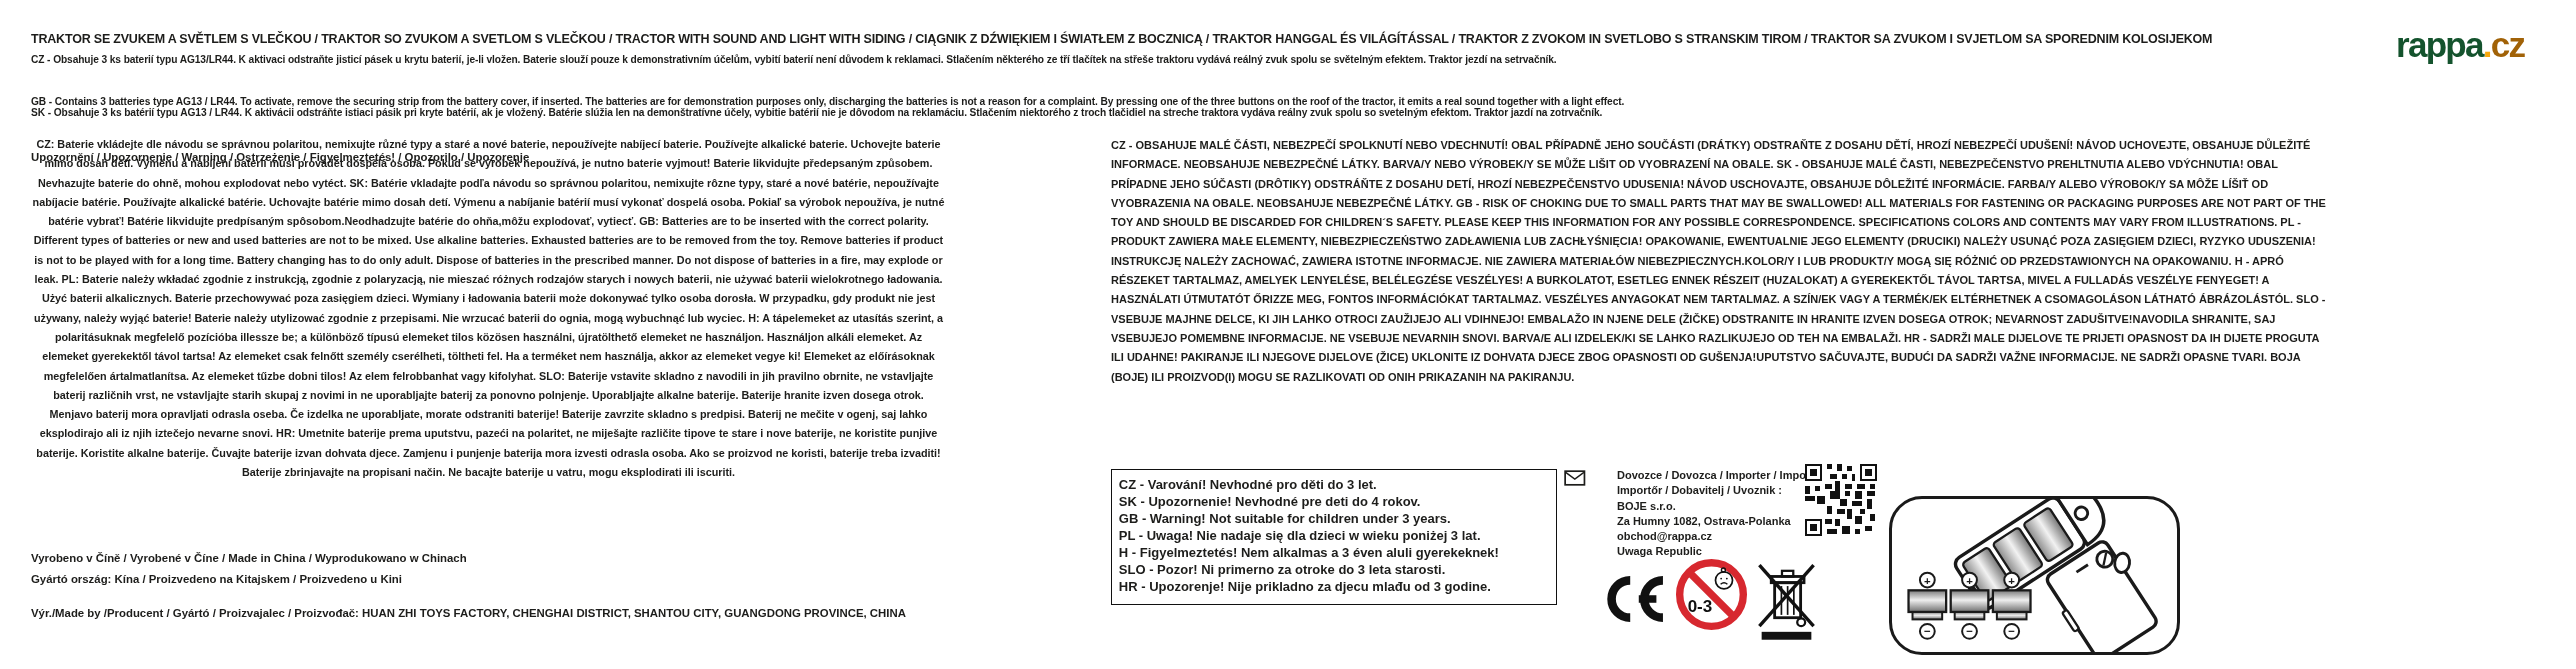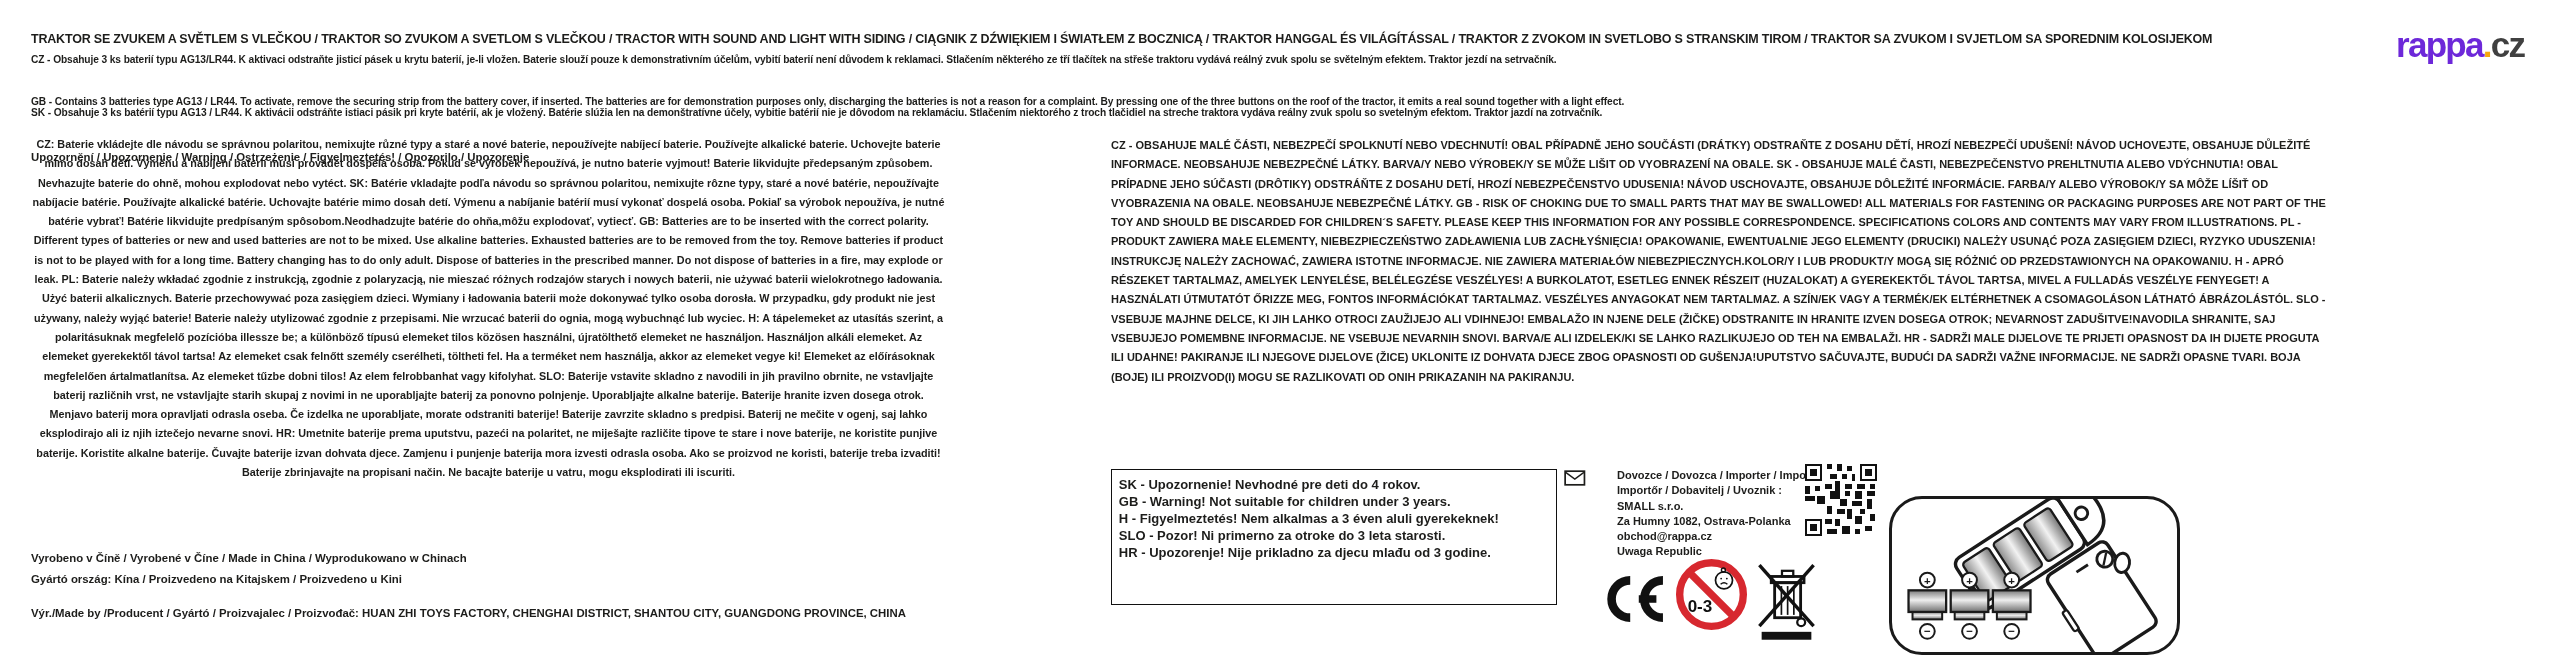--- a/index.html
+++ b/index.html
@@ -79,54 +79,56 @@
     background:#ffffff;
   }
   .battery-panel svg{display:block;width:100%;height:100%;}
 </style>
 </head>
 <body>
 
 <div class="abs product-title nowrap">TRAKTOR SE ZVUKEM A SVĚTLEM S VLEČKOU / TRAKTOR SO ZVUKOM A SVETLOM S VLEČKOU / TRACTOR WITH SOUND AND LIGHT WITH SIDING / CIĄGNIK Z DŹWIĘKIEM I ŚWIATŁEM Z BOCZNICĄ / TRAKTOR HANGGAL ÉS VILÁGÍTÁSSAL / TRAKTOR Z ZVOKOM IN SVETLOBO S STRANSKIM TIROM / TRAKTOR SA ZVUKOM I SVJETLOM SA SPOREDNIM KOLOSIJEKOM</div>
 
 <div class="abs brand-logo">
-  <span style="color:#6d28d9;">rappa</span><span style="color:#f6a70c;">.</span><span style="color:#404040;">cz</span>
+  <span style="color:#14532d;">rappa</span><span style="color:#f6a70c;">.</span><span style="color:#a16207;">cz</span>
 </div>
 
 <div id="info-cz" class="abs info-line nowrap">CZ - Obsahuje 3 ks baterií typu AG13/LR44. K aktivaci odstraňte jisticí pásek u krytu baterií, je-li vložen. Baterie slouží pouze k demonstrativním účelům, vybití baterií není důvodem k reklamaci. Stlačením některého ze tří tlačítek na střeše traktoru vydává reálný zvuk spolu se světelným efektem. Traktor jezdí na setrvačník.</div>
 <div id="info-sk" class="abs info-line nowrap">SK - Obsahuje 3 ks batérií typu AG13 / LR44. K aktivácii odstráňte istiaci pásik pri kryte batérií, ak je vložený. Batérie slúžia len na demonštratívne účely, vybitie batérií nie je dôvodom na reklamáciu. Stlačením niektorého z troch tlačidiel na streche traktora vydáva reálny zvuk spolu so svetelným efektom. Traktor jazdí na zotrvačník.</div>
 <div id="info-gb" class="abs info-line nowrap">GB - Contains 3 batteries type AG13 / LR44. To activate, remove the securing strip from the battery cover, if inserted. The batteries are for demonstration purposes only, discharging the batteries is not a reason for a complaint. By pressing one of the three buttons on the roof of the tractor, it emits a real sound together with a light effect.</div>
 
 <div class="abs warnings-heading">Upozornění / Upozornenie / Warning / Ostrzeżenie / Figyelmeztetés! / Opozorilo / Upozorenje</div>
 <div class="abs left-body">CZ: Baterie vkládejte dle návodu se správnou polaritou, nemixujte různé typy a staré a nové baterie, nepoužívejte nabíjecí baterie. Používejte alkalické baterie. Uchovejte baterie mimo dosah dětí. Výměnu a nabíjení baterií musí provádět dospělá osoba. Pokud se výrobek nepoužívá, je nutno baterie vyjmout! Baterie likvidujte předepsaným způsobem. Nevhazujte baterie do ohně, mohou explodovat nebo vytéct. SK: Batérie vkladajte podľa návodu so správnou polaritou, nemixujte rôzne typy, staré a nové batérie, nepoužívajte nabíjacie batérie. Používajte alkalické batérie. Uchovajte batérie mimo dosah detí. Výmenu a nabíjanie batérií musí vykonať dospelá osoba. Pokiaľ sa výrobok nepoužíva, je nutné batérie vybrať! Batérie likvidujte predpísaným spôsobom.Neodhadzujte batérie do ohňa,môžu explodovať, vytiecť. GB: Batteries are to be inserted with the correct polarity. Different types of batteries or new and used batteries are not to be mixed. Use alkaline batteries.  Exhausted batteries are to be removed from the toy. Remove batteries if product is not to be played with for a long time. Battery changing has to do only adult. Dispose of batteries in the prescribed manner. Do not dispose of batteries in a fire, may explode or leak.  PL: Baterie należy wkładać zgodnie z instrukcją, zgodnie z polaryzacją, nie mieszać różnych rodzajów starych i nowych baterii, nie używać baterii wielokrotnego ładowania. Użyć baterii alkalicznych. Baterie przechowywać poza zasięgiem dzieci. Wymiany i ładowania baterii może dokonywać tylko osoba dorosła. W przypadku, gdy produkt nie jest używany, należy wyjąć baterie! Baterie należy utylizować zgodnie z przepisami. Nie wrzucać baterii do ognia, mogą wybuchnąć lub wyciec. H: A tápelemeket az utasítás szerint, a polaritásuknak megfelelő pozícióba illessze be; a különböző típusú elemeket tilos közösen használni, újratölthető elemeket ne használjon. Használjon alkáli elemeket. Az elemeket gyerekektől távol tartsa!  Az elemeket csak felnőtt személy cserélheti, töltheti fel. Ha a terméket nem használja, akkor az elemeket vegye ki! Elemeket az előírásoknak megfelelően ártalmatlanítsa. Az elemeket tűzbe dobni tilos! Az elem felrobbanhat vagy kifolyhat. SLO: Baterije vstavite skladno z navodili in jih pravilno obrnite, ne vstavljajte baterij različnih vrst, ne vstavljajte starih skupaj z novimi in ne uporabljajte baterij za ponovno polnjenje. Uporabljajte alkalne baterije. Baterije hranite izven dosega otrok. Menjavo baterij mora opravljati odrasla oseba. Če izdelka ne uporabljate, morate odstraniti baterije! Baterije zavrzite skladno s predpisi. Baterij ne mečite v ogenj, saj lahko eksplodirajo ali iz njih iztečejo nevarne snovi. HR: Umetnite baterije prema uputstvu, pazeći na polaritet, ne miješajte različite tipove te stare i nove baterije, ne koristite punjive baterije. Koristite alkalne baterije. Čuvajte baterije izvan dohvata djece. Zamjenu i punjenje baterija mora izvesti odrasla osoba. Ako se proizvod ne koristi, baterije treba izvaditi! Baterije zbrinjavajte na propisani način. Ne bacajte baterije u vatru, mogu eksplodirati ili iscuriti.</div>
 
 <div class="abs made-in-1 nowrap">Vyrobeno v Číně / Vyrobené v Číne / Made in China / Wyprodukowano w Chinach</div>
 <div class="abs made-in-2 nowrap">Gyártó ország: Kína / Proizvedeno na Kitajskem / Proizvedeno u Kini</div>
 <div class="abs producer nowrap">Výr./Made by /Producent / Gyártó / Proizvajalec / Proizvođač: HUAN ZHI TOYS FACTORY, CHENGHAI DISTRICT, SHANTOU CITY, GUANGDONG PROVINCE, CHINA</div>
 
 <div class="abs right-body">CZ - OBSAHUJE MALÉ ČÁSTI, NEBEZPEČÍ SPOLKNUTÍ NEBO VDECHNUTÍ! OBAL PŘÍPADNĚ JEHO SOUČÁSTI (DRÁTKY) ODSTRAŇTE Z DOSAHU DĚTÍ, HROZÍ NEBEZPEČÍ UDUŠENÍ! NÁVOD UCHOVEJTE, OBSAHUJE DŮLEŽITÉ INFORMACE. NEOBSAHUJE NEBEZPEČNÉ LÁTKY. BARVA/Y NEBO VÝROBEK/Y SE MŮŽE LIŠIT OD VYOBRAZENÍ NA OBALE. SK - OBSAHUJE MALÉ ČASTI, NEBEZPEČENSTVO PREHLTNUTIA ALEBO VDÝCHNUTIA! OBAL PRÍPADNE JEHO SÚČASTI (DRÔTIKY) ODSTRÁŇTE Z DOSAHU DETÍ, HROZÍ NEBEZPEČENSTVO UDUSENIA! NÁVOD USCHOVAJTE, OBSAHUJE DÔLEŽITÉ INFORMÁCIE. FARBA/Y ALEBO VÝROBOK/Y SA MÔŽE LÍŠIŤ OD VYOBRAZENIA NA OBALE. NEOBSAHUJE NEBEZPEČNÉ LÁTKY.  GB - RISK OF CHOKING DUE TO SMALL PARTS THAT MAY BE SWALLOWED! ALL MATERIALS FOR FASTENING OR PACKAGING PURPOSES ARE NOT PART OF THE TOY AND SHOULD BE DISCARDED FOR CHILDREN´S SAFETY. PLEASE KEEP THIS INFORMATION FOR ANY POSSIBLE CORRESPONDENCE. SPECIFICATIONS COLORS AND CONTENTS MAY VARY FROM ILLUSTRATIONS. PL - PRODUKT ZAWIERA MAŁE ELEMENTY, NIEBEZPIECZEŃSTWO ZADŁAWIENIA LUB ZACHŁYŚNIĘCIA! OPAKOWANIE, EWENTUALNIE JEGO ELEMENTY (DRUCIKI) NALEŻY USUNĄĆ POZA ZASIĘGIEM DZIECI, RYZYKO UDUSZENIA! INSTRUKCJĘ NALEŻY ZACHOWAĆ, ZAWIERA ISTOTNE INFORMACJE.  NIE ZAWIERA MATERIAŁÓW NIEBEZPIECZNYCH.KOLOR/Y I LUB PRODUKT/Y MOGĄ SIĘ RÓŻNIĆ OD PRZEDSTAWIONYCH NA OPAKOWANIU. H - APRÓ RÉSZEKET TARTALMAZ, AMELYEK LENYELÉSE, BELÉLEGZÉSE VESZÉLYES!  A BURKOLATOT, ESETLEG ENNEK RÉSZEIT (HUZALOKAT) A GYEREKEKTŐL TÁVOL TARTSA, MIVEL A FULLADÁS VESZÉLYE FENYEGET! A HASZNÁLATI ÚTMUTATÓT ŐRIZZE MEG, FONTOS INFORMÁCIÓKAT TARTALMAZ.  VESZÉLYES ANYAGOKAT NEM TARTALMAZ. A SZÍN/EK VAGY A TERMÉK/EK ELTÉRHETNEK A CSOMAGOLÁSON LÁTHATÓ ÁBRÁZOLÁSTÓL. SLO - VSEBUJE MAJHNE DELCE, KI JIH LAHKO OTROCI ZAUŽIJEJO ALI VDIHNEJO! EMBALAŽO IN NJENE DELE (ŽIČKE) ODSTRANITE IN HRANITE IZVEN DOSEGA OTROK; NEVARNOST ZADUŠITVE!NAVODILA SHRANITE, SAJ VSEBUJEJO POMEMBNE INFORMACIJE.  NE VSEBUJE NEVARNIH SNOVI. BARVA/E ALI IZDELEK/KI SE LAHKO RAZLIKUJEJO OD TEH NA EMBALAŽI. HR - SADRŽI MALE DIJELOVE TE PRIJETI OPASNOST DA IH DIJETE PROGUTA ILI UDAHNE! PAKIRANJE ILI NJEGOVE DIJELOVE (ŽICE) UKLONITE IZ DOHVATA DJECE ZBOG OPASNOSTI OD GUŠENJA!UPUTSTVO SAČUVAJTE, BUDUĆI DA SADRŽI VAŽNE INFORMACIJE. NE SADRŽI OPASNE TVARI. BOJA (BOJE) ILI PROIZVOD(I) MOGU SE RAZLIKOVATI OD ONIH PRIKAZANIH NA PAKIRANJU.</div>
 
 <div class="abs age-box">
+  <div class="wline">CZ - Varování! Nevhodné pro děti do 3 let.</div>
   <div class="wline">SK - Upozornenie! Nevhodné pre deti do 4 rokov.</div>
   <div class="wline">GB - Warning! Not suitable for children under 3 years.</div>
+  <div class="wline">PL - Uwaga! Nie nadaje się dla dzieci w wieku poniżej 3 lat.</div>
   <div class="wline">H - Figyelmeztetés! Nem alkalmas a 3 éven aluli gyerekeknek!</div>
   <div class="wline">SLO - Pozor! Ni primerno za otroke do 3 leta starosti.</div>
   <div class="wline">HR - Upozorenje! Nije prikladno za djecu mlađu od 3 godine.</div>
 </div>
 
 <div class="abs envelope">
   <svg viewBox="0 0 38 28" width="21.6" height="16">
     <rect x="2" y="2" width="34" height="24" fill="none" stroke="#1d1d1b" stroke-width="3"></rect>
     <path d="M3,4 L19,16 L35,4" fill="none" stroke="#1d1d1b" stroke-width="2.5"></path>
   </svg>
 </div>
 <div class="abs importer">
   <div>Dovozce / Dovozca / Importer / Importer /</div>
   <div>Importőr / Dobavitelj / Uvoznik :</div>
-  <div>SMALL s.r.o.</div>
+  <div>BOJE s.r.o.</div>
   <div>Za Humny 1082, Ostrava-Polanka</div>
   <div>obchod@rappa.cz</div>
   <div>Uwaga Republic</div>
 </div>
 
 <div class="abs qr">
   <svg viewBox="0 0 29 29" width="72" height="72" shape-rendering="crispEdges">
     <rect x="0" y="0" width="29" height="29" fill="#ffffff"></rect>
     <g fill="#111111">
       <rect x="0" y="0" width="7" height="7"></rect>

